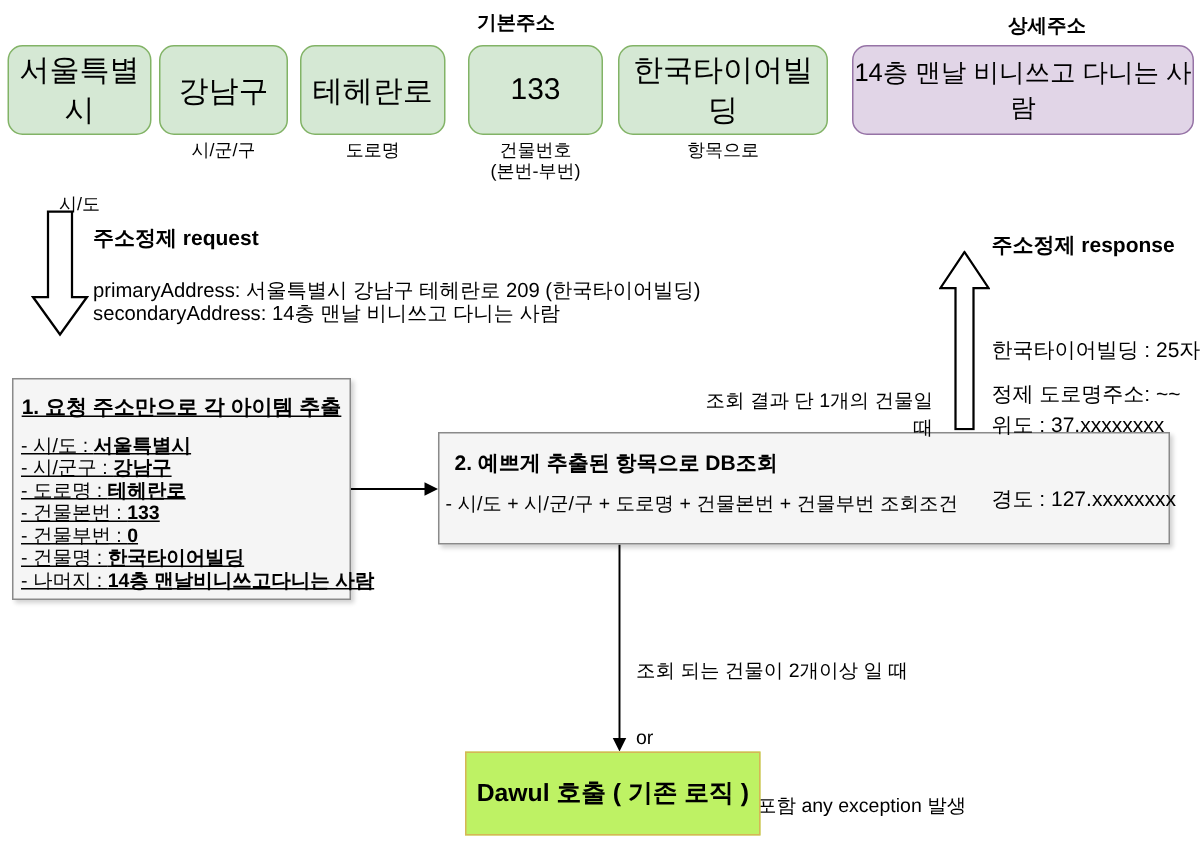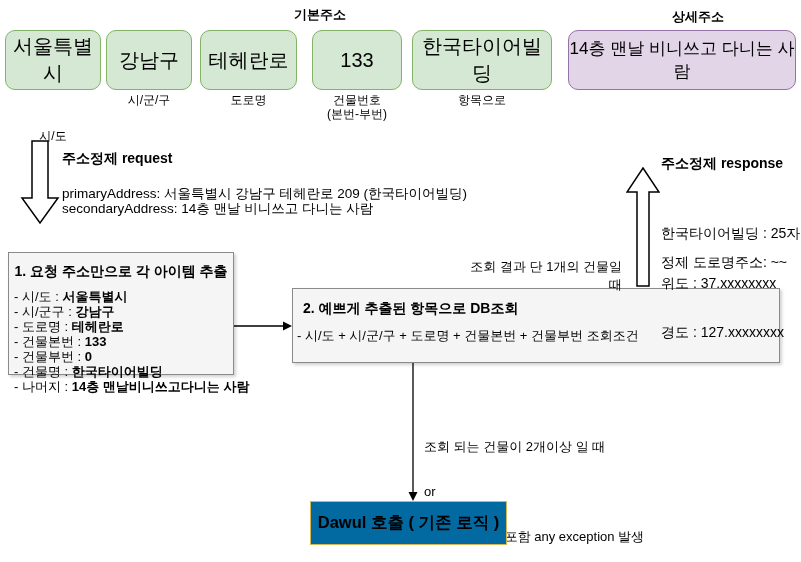--- a/index.html
+++ b/index.html
@@ -30,32 +30,32 @@
   .b1-title{text-align:center;margin-top:10px;}
   .b1-list{margin:8px 0 0 5px;font-size:13px;line-height:15px;}
   .b1-list .row span{white-space:pre;}
   .b1-list .row b{white-space:pre;}
   .b2-title{margin:11px 0 0 10px;}
   .b2-cond{margin:9px 0 0 4px;font-size:13px;}
   .resp-lines{font-size:14px;line-height:16.5px;white-space:pre;}
   .small-note{font-size:13px;}
   .branch-note{font-size:13px;line-height:15px;white-space:pre;}
   .fallback-box{
-    position:absolute;left:310px;top:501px;width:197px;height:44px;
-    background:#0369a1;border:1px solid #d6b656;box-sizing:border-box;
+    position:absolute;left:310px;top:501px;width:197px;height:56px;
+    background:#bef264;border:1px solid #d6b656;box-sizing:border-box;
     display:flex;align-items:center;justify-content:center;
     font-size:16.5px;font-weight:bold;
   }
 </style>
 </head>
 <body>
 
 <div class="canvas">
 
-  <div class="abs grp-label" style="left:270px;top:6px;width:100px;">기본주소</div>
+  <div class="abs grp-label" style="left:270px;top:6px;width:100px;text-align:right;">기본주소</div>
   <div class="abs grp-label" style="left:648px;top:8px;width:100px;">상세주소</div>
 
   <div class="addr-box addr-basic" style="left:5px;width:96px;">서울특별시</div>
   <div class="addr-box addr-basic" style="left:106px;width:86px;">강남구</div>
   <div class="addr-box addr-basic" style="left:200px;width:97px;">테헤란로</div>
   <div class="addr-box addr-basic" style="left:312px;width:90px;">133</div>
   <div class="addr-box addr-basic" style="left:412px;width:140px;">한국타이어빌딩</div>
   <div class="addr-box addr-detail" style="left:568px;width:228px;">14층 맨날 비니쓰고 다니는 사람</div>
 
   <div class="caption" style="left:5px;width:96px;margin-top:36px;">시/도</div>
@@ -66,21 +66,21 @@
   <div class="caption" style="left:412px;width:140px;">항목으로</div>
 
   <svg class="abs" style="left:20px;top:140px;" width="40" height="85" viewBox="0 0 40 85">
     <polygon points="12,1 28,1 28,58 38,58 20,83 2,58 12,58" fill="#ffffff" stroke="#000000" stroke-width="1.5"></polygon>
   </svg>
 
   <div class="abs req-title" style="left:62px;top:150px;">주소정제 request</div>
   <div class="abs req-lines" style="left:62px;top:186px;">primaryAddress: 서울특별시 강남구 테헤란로 209 (한국타이어빌딩)</div>
   <div class="abs req-lines" style="left:62px;top:201px;">secondaryAddress: 14층 맨날 비니쓰고 다니는 사람</div>
 
-  <div class="proc-box" style="left:8px;top:252px;width:226px;height:123px;">
+  <div class="proc-box" style="left:8px;top:252px;width:226px;height:148px;text-decoration:underline;">
     <div class="proc-title b1-title">1. 요청 주소만으로 각 아이템 추출</div>
     <div class="b1-list">
       <div class="row"><span>- 시/도 : </span><b>서울특별시</b></div>
       <div class="row"><span>- 시/군구 : </span><b>강남구</b></div>
       <div class="row"><span>- 도로명 : </span><b>테헤란로</b></div>
       <div class="row"><span>- 건물본번 : </span><b>133</b></div>
       <div class="row"><span>- 건물부번 : </span><b>0</b></div>
       <div class="row"><span>- 건물명 : </span><b>한국타이어빌딩</b></div>
       <div class="row"><span>- 나머지 : </span><b>14층 맨날비니쓰고다니는 사람</b></div>
     </div>

